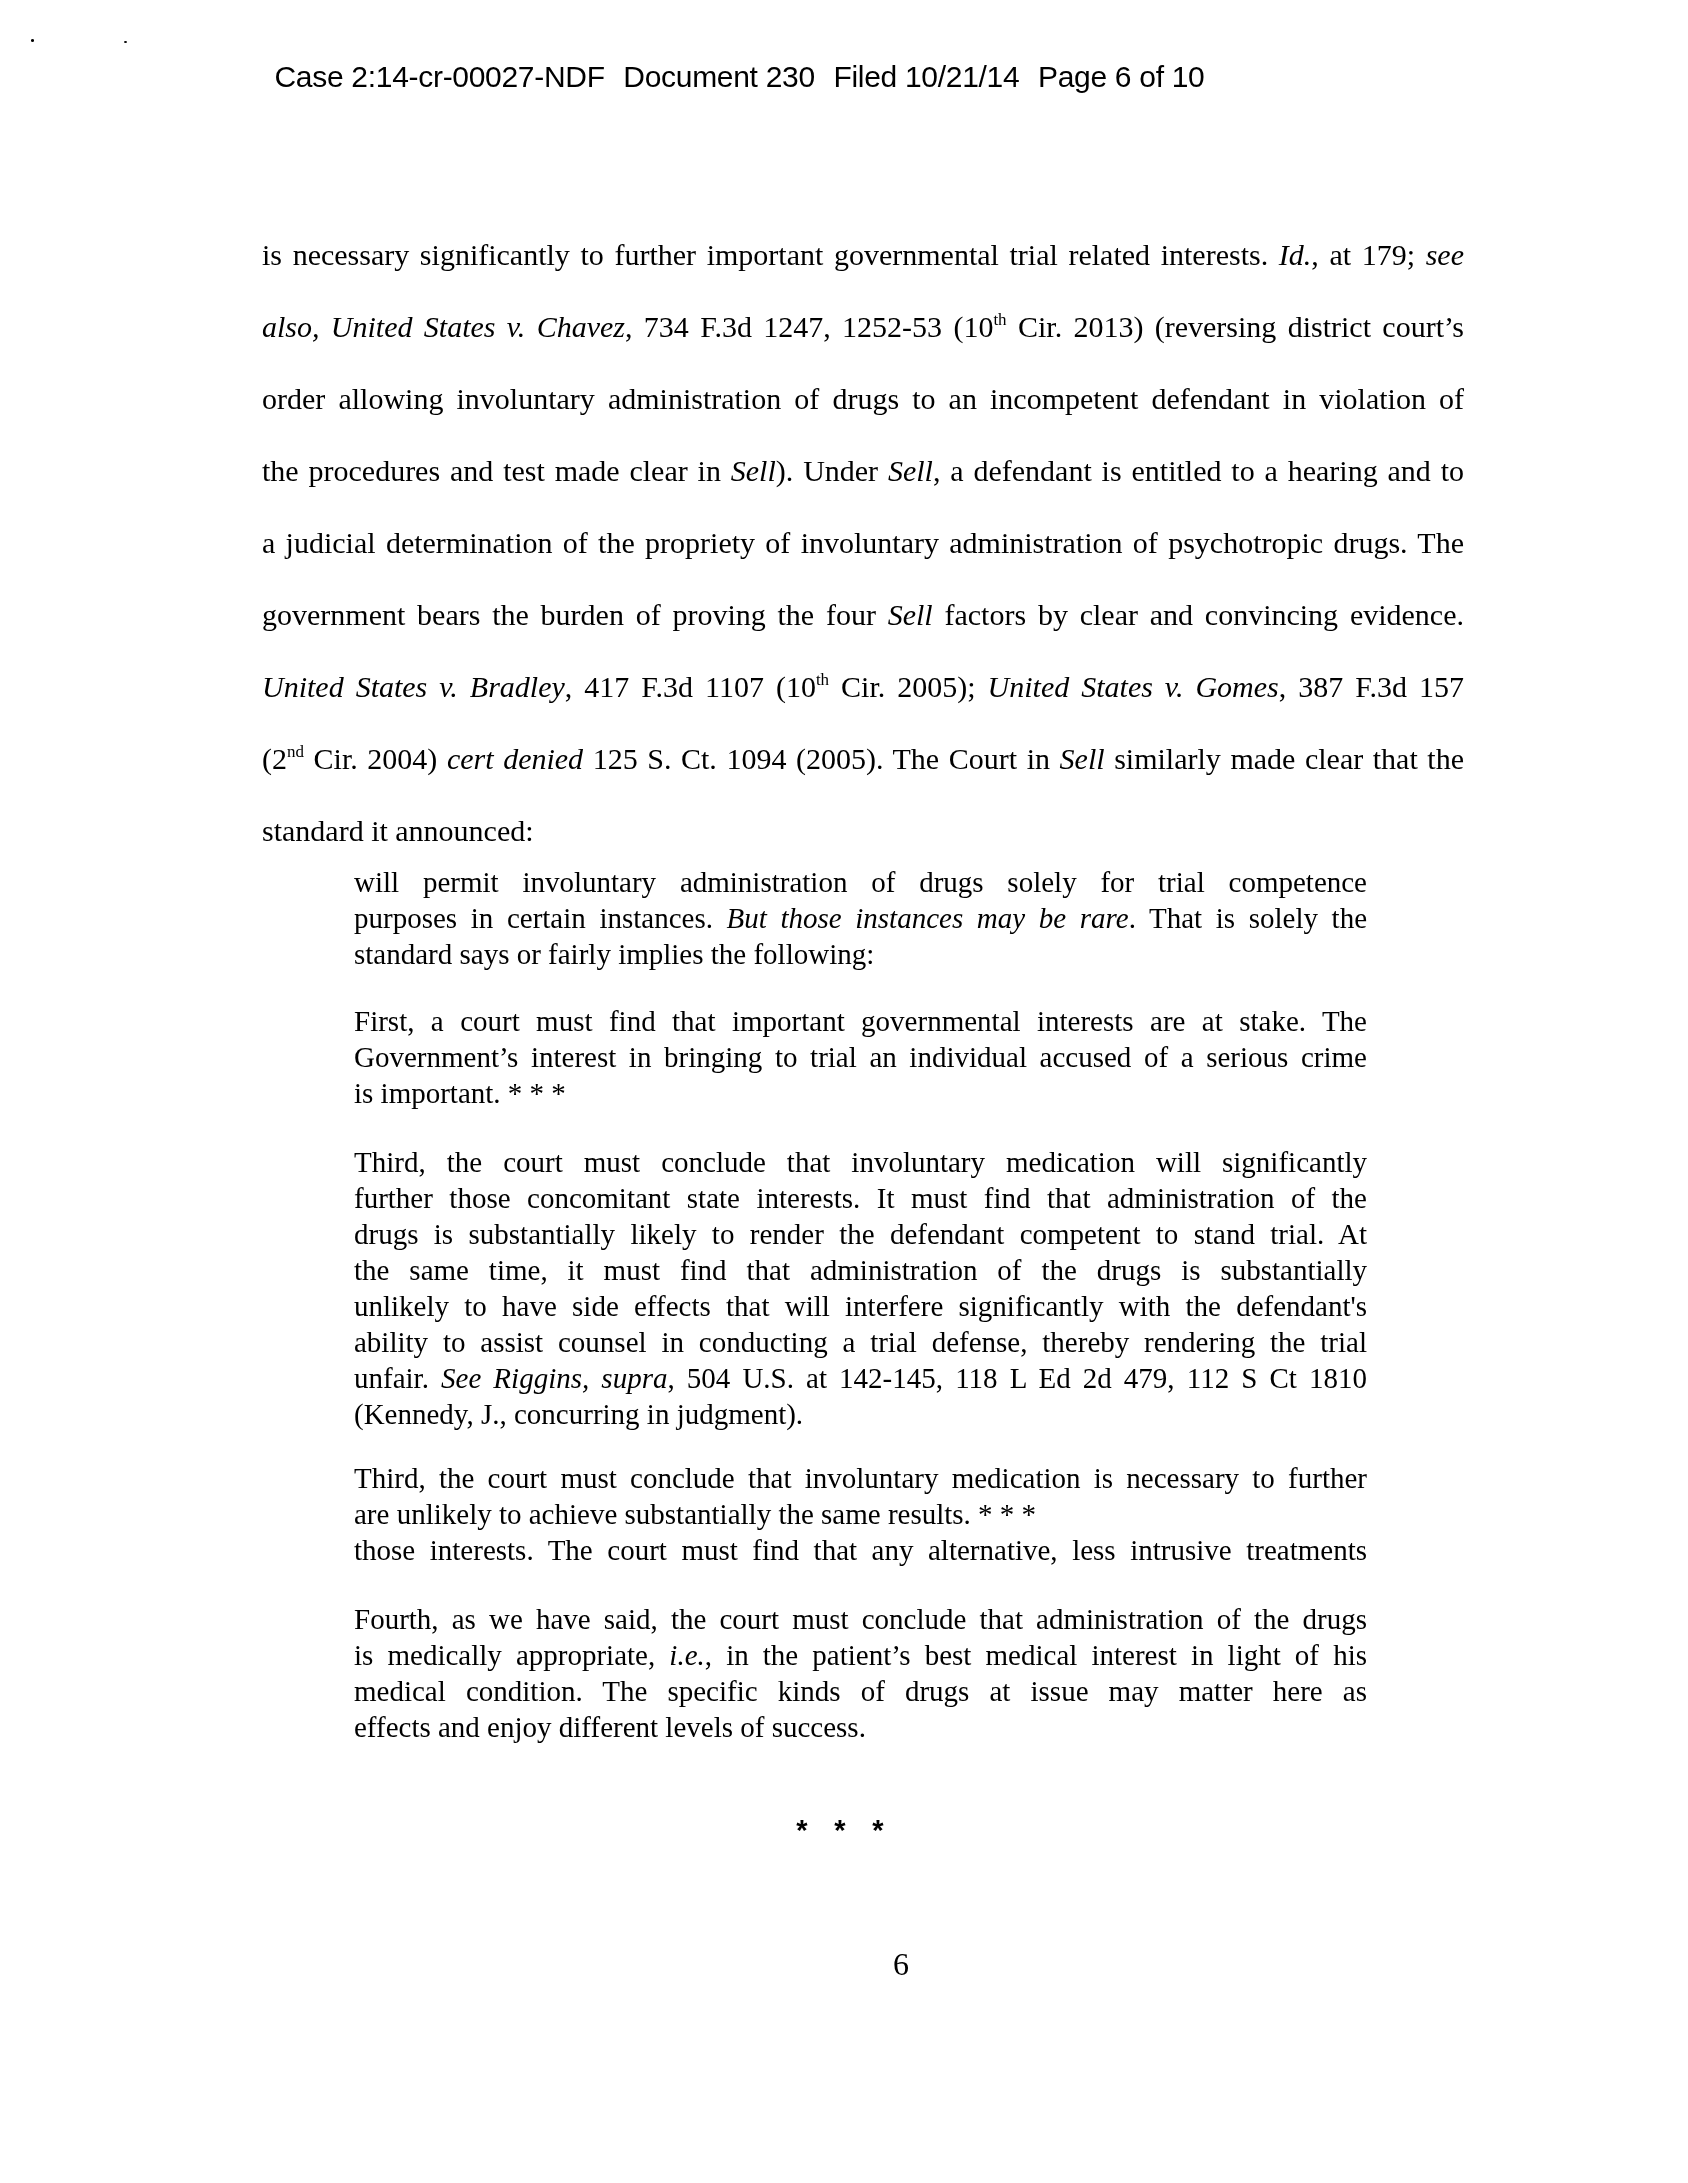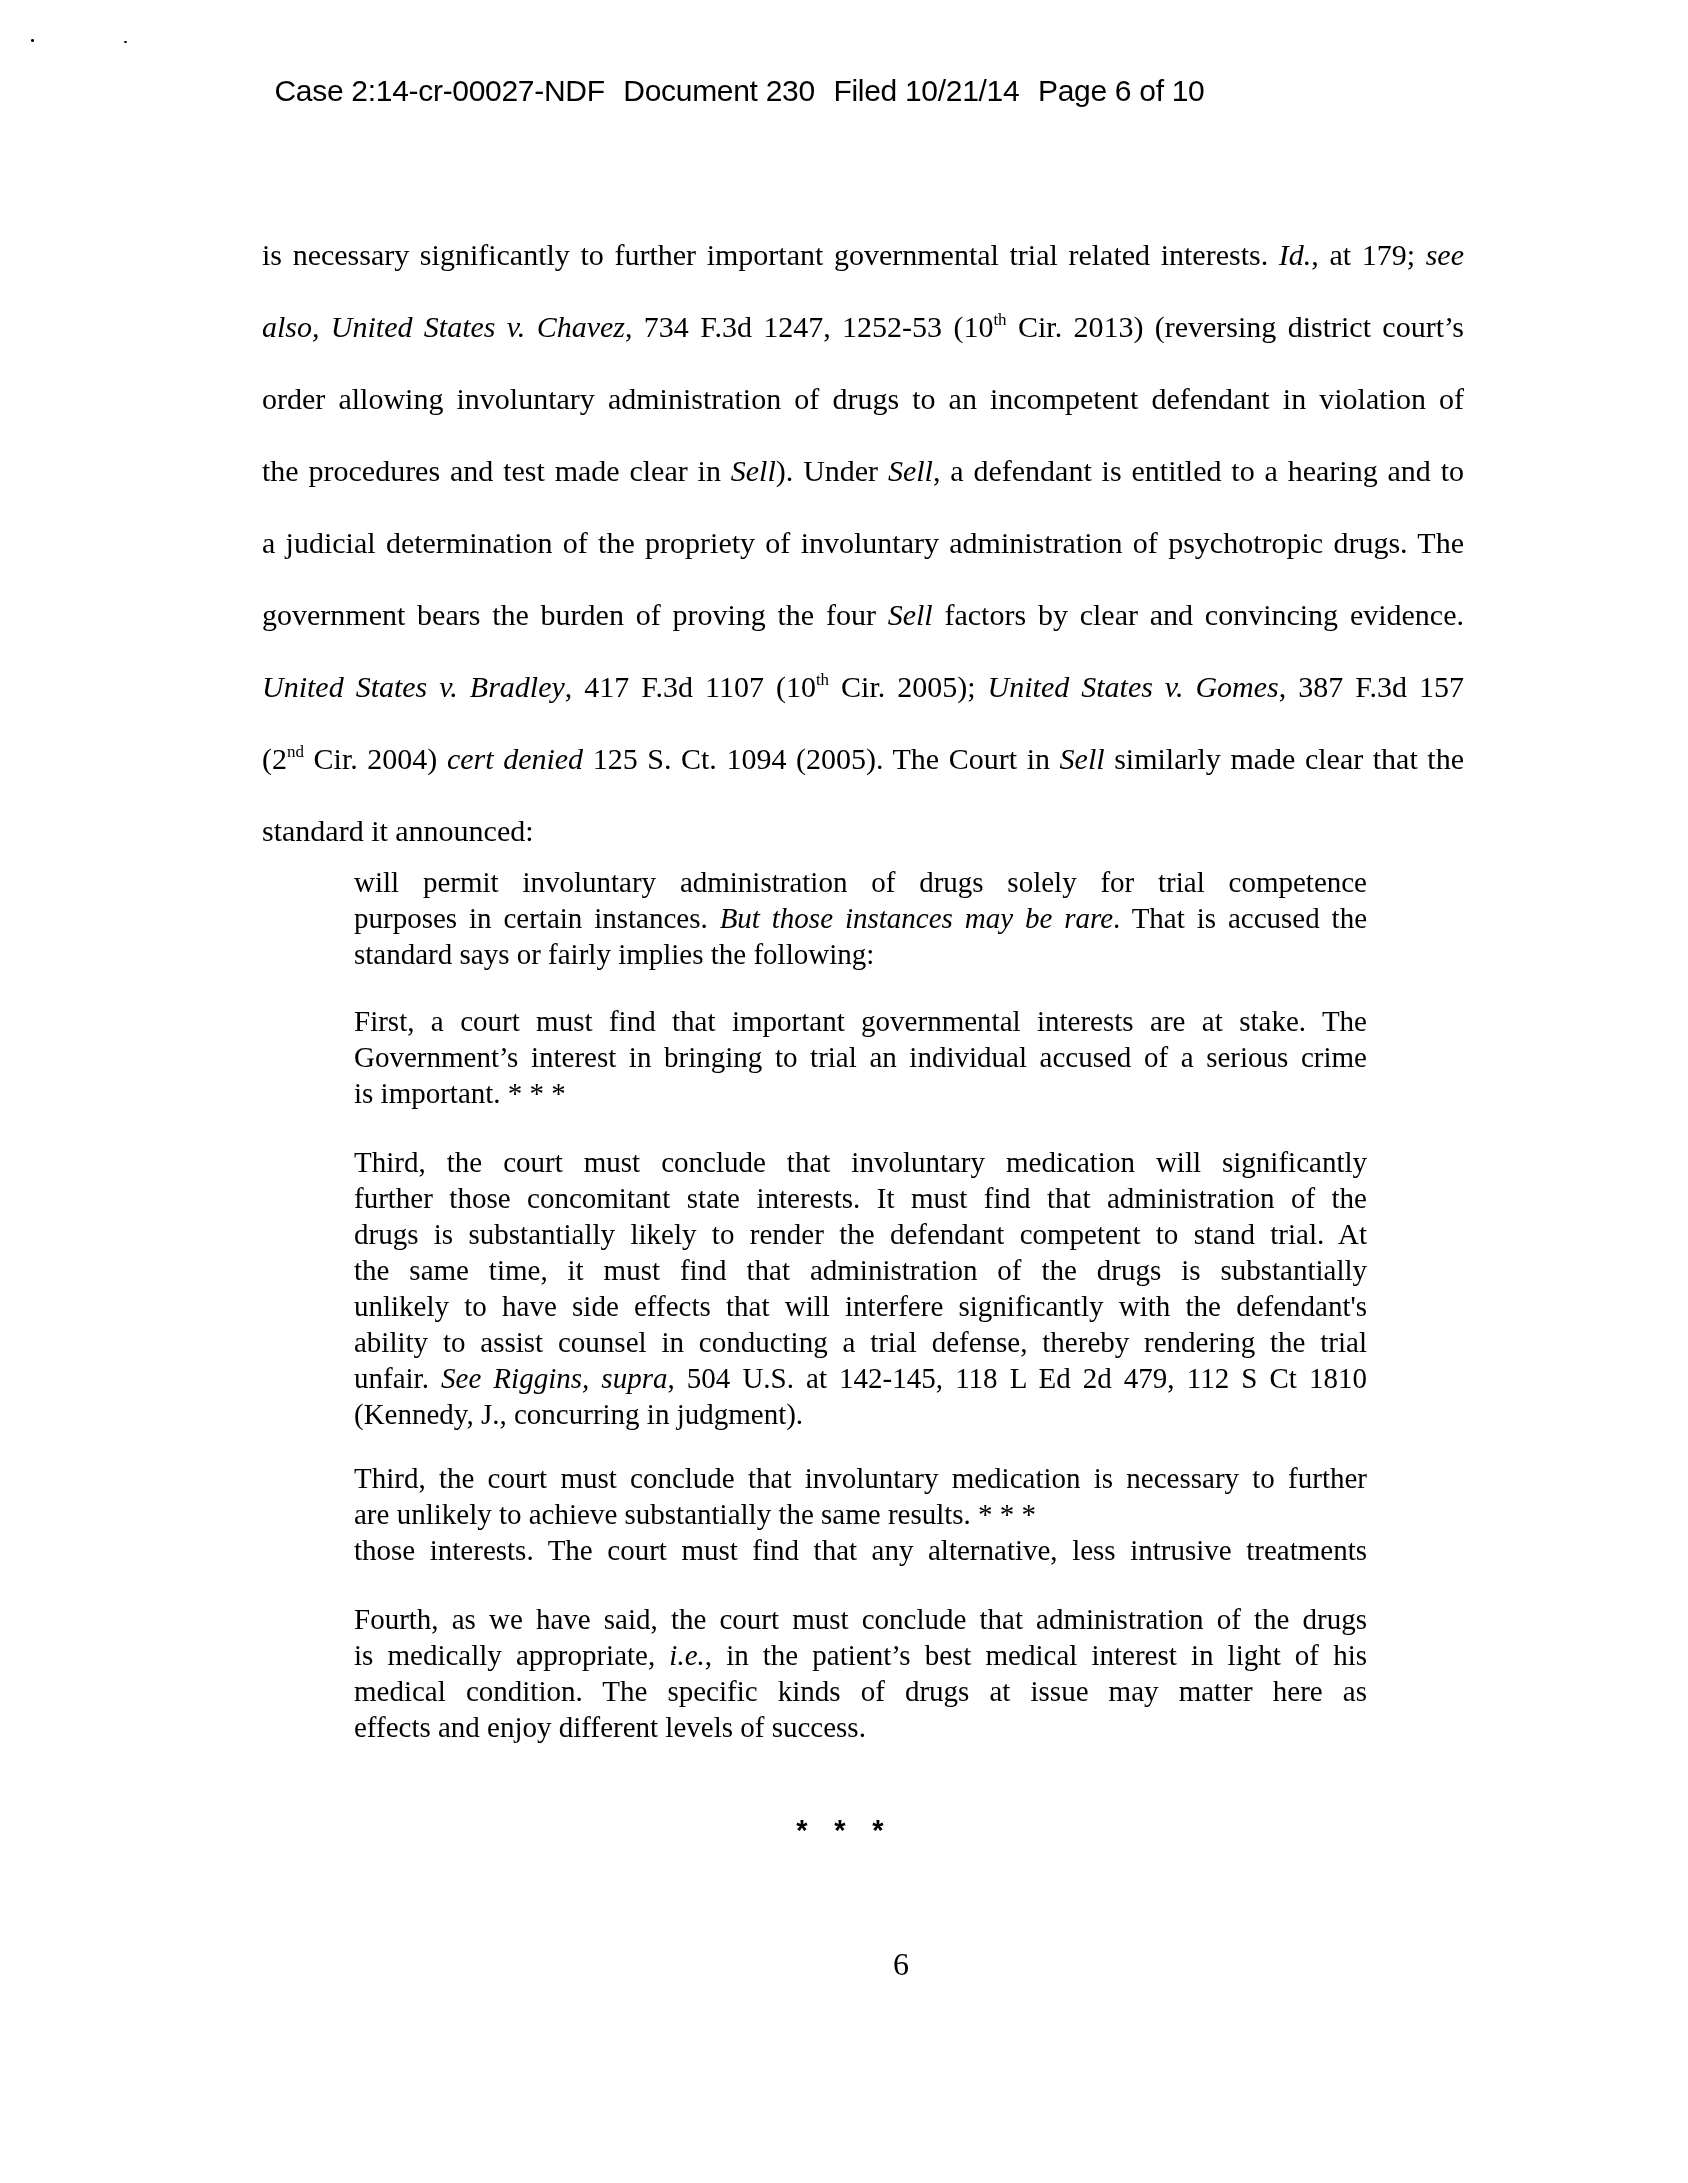--- a/index.html
+++ b/index.html
@@ -15,21 +15,21 @@
       color: #000000;
       font-family: "Liberation Serif", "DejaVu Serif", serif;
     }
     .speck {
       position: absolute;
       background: #000;
       border-radius: 50%;
     }
     .header {
       position: absolute;
-      top: 74px;
+      top: 60px;
       left: 0;
       width: 1479px;
       text-align: center;
       font-family: "Liberation Sans", "DejaVu Sans", sans-serif;
       font-size: 30px;
       letter-spacing: -0.3px;
       white-space: pre;
     }
     .header span { margin: 0 9.3px; }
     .body-text {
@@ -111,21 +111,21 @@
     <span class="ln"><span>a judicial determination of the propriety of involuntary administration of psychotropic drugs. The</span></span>
     <span class="ln"><span>government bears the burden of proving the four </span><i>Sell</i><span> factors by clear and convincing evidence.</span></span>
     <span class="ln"><i>United States v. Bradley</i><span>, 417 F.3d 1107 (10</span><sup>th</sup><span> Cir. 2005); </span><i>United States v. Gomes</i><span>, 387 F.3d 157</span></span>
     <span class="ln"><span>(2</span><sup>nd</sup><span> Cir. 2004) </span><i>cert denied</i><span> 125 S. Ct. 1094 (2005). The Court in </span><i>Sell</i><span> similarly made clear that the</span></span>
     <span class="ln last"><span>standard it announced:</span></span>
   </div>
 
 <div id="quote-container">
     <div class="quote" style="top: 864px;">
       <span class="ln"><span>will permit involuntary administration of drugs solely for trial competence</span></span>
-      <span class="ln"><span>purposes in certain instances. </span><i>But those instances may be rare</i><span>. That is accused the</span></span>
+      <span class="ln"><span>purposes in certain instances. </span><i>But those instances may be rare</i><span>. That is solely the</span></span>
       <span class="ln last"><span>standard says or fairly implies the following:</span></span>
     </div>
     <div class="quote" style="top: 1003px;">
       <span class="ln"><span>First, a court must find that important governmental interests are at stake. The</span></span>
       <span class="ln"><span>Government’s interest in bringing to trial an individual accused of a serious crime</span></span>
       <span class="ln last"><span>is important. * * *</span></span>
     </div>
     <div class="quote" style="top: 1144px;">
       <span class="ln"><span>Third, the court must conclude that involuntary medication will significantly</span></span>
       <span class="ln"><span>further those concomitant state interests. It must find that administration of the</span></span>

